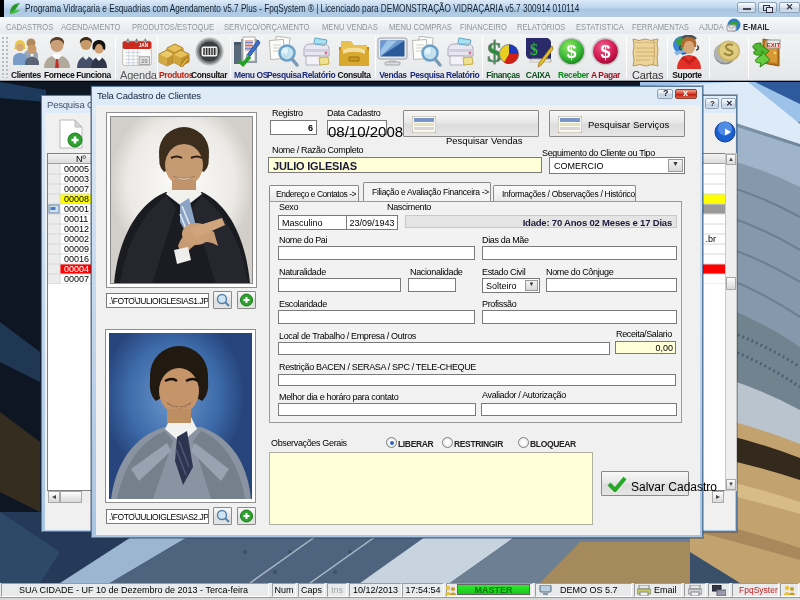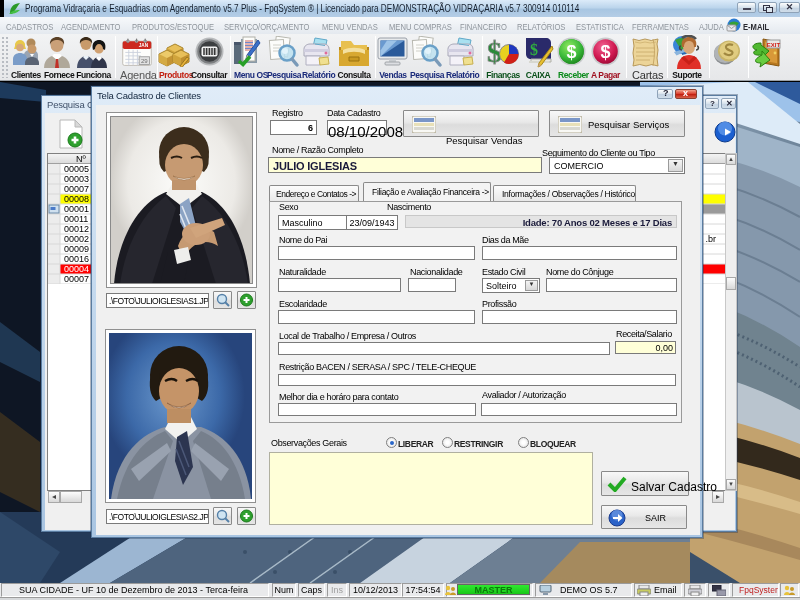--- a/index.html
+++ b/index.html
@@ -365,28 +365,20 @@
   <div class="abs" style="left:426px; top:350px; width:11px; height:11px; border-radius:50%; background:radial-gradient(#fff 25%, #dcdcdc); border:1px solid #808080;"></div>
   <div class="lbl" style="left:438px; top:352px; font-weight:bold; color:#222; font-size:8.5px;">BLOQUEAR</div>
   <div class="abs ylw" style="left:177px; top:365px; width:324px; height:73px; border:1px solid #b0b0a0;"></div>
 
   <div class="btn" style="left:509px; top:384px; width:88px; height:25px;">
     <svg style="position:absolute;left:5px;top:4px;" width="20" height="16" viewBox="0 0 20 16">
         <path d="M2 8 L8 14 L18 2" stroke="#22aa22" stroke-width="4" fill="none"></path>
       </svg>
     <div style="position:absolute;left:29px;top:8px;font-size:12px;">Salvar Cadastro</div>
   </div>
-  <div class="btn" style="left:509px; top:418px; width:86px; height:24px;">
-    <svg style="position:absolute;left:6px;top:3px;" width="18" height="18" viewBox="0 0 18 18">
-        <circle cx="9" cy="9" r="8" fill="#2a62c8" stroke="#1a3a8c"></circle>
-        <circle cx="9" cy="6" r="5.5" fill="#6e9ae2" opacity=".7"></circle>
-        <path d="M5 9 h5 v-3 l4.5 4 -4.5 4 v-3 h-5 z" fill="#fff" transform="translate(0 -1)"></path>
-      </svg>
-    <div style="position:absolute;left:43px;top:7px;font-size:9px;">SAIR</div>
-  </div>
 </div>
 
 <div class="abs" id="statusbar">
   <div class="pan" style="left:1px; width:268px;padding-left:14px;"><span style="padding-left:3px;">SUA CIDADE  - UF 10 de Dezembro de 2013 - Terca-feira</span></div>
   <div class="pan" style="left:272px; width:24px; text-align:center;">Num</div>
   <div class="pan" style="left:298px; width:27px; text-align:center;">Caps</div>
   <div class="pan" style="left:327px; width:20px; text-align:center; color:#a0a0a0;">Ins</div>
   <div class="pan" style="left:349px; width:53px; text-align:center;">10/12/2013</div>
   <div class="pan" style="left:402px; width:42px; text-align:center;">17:54:54</div>
   <div class="pan" style="left:446px; width:87px;"></div>

